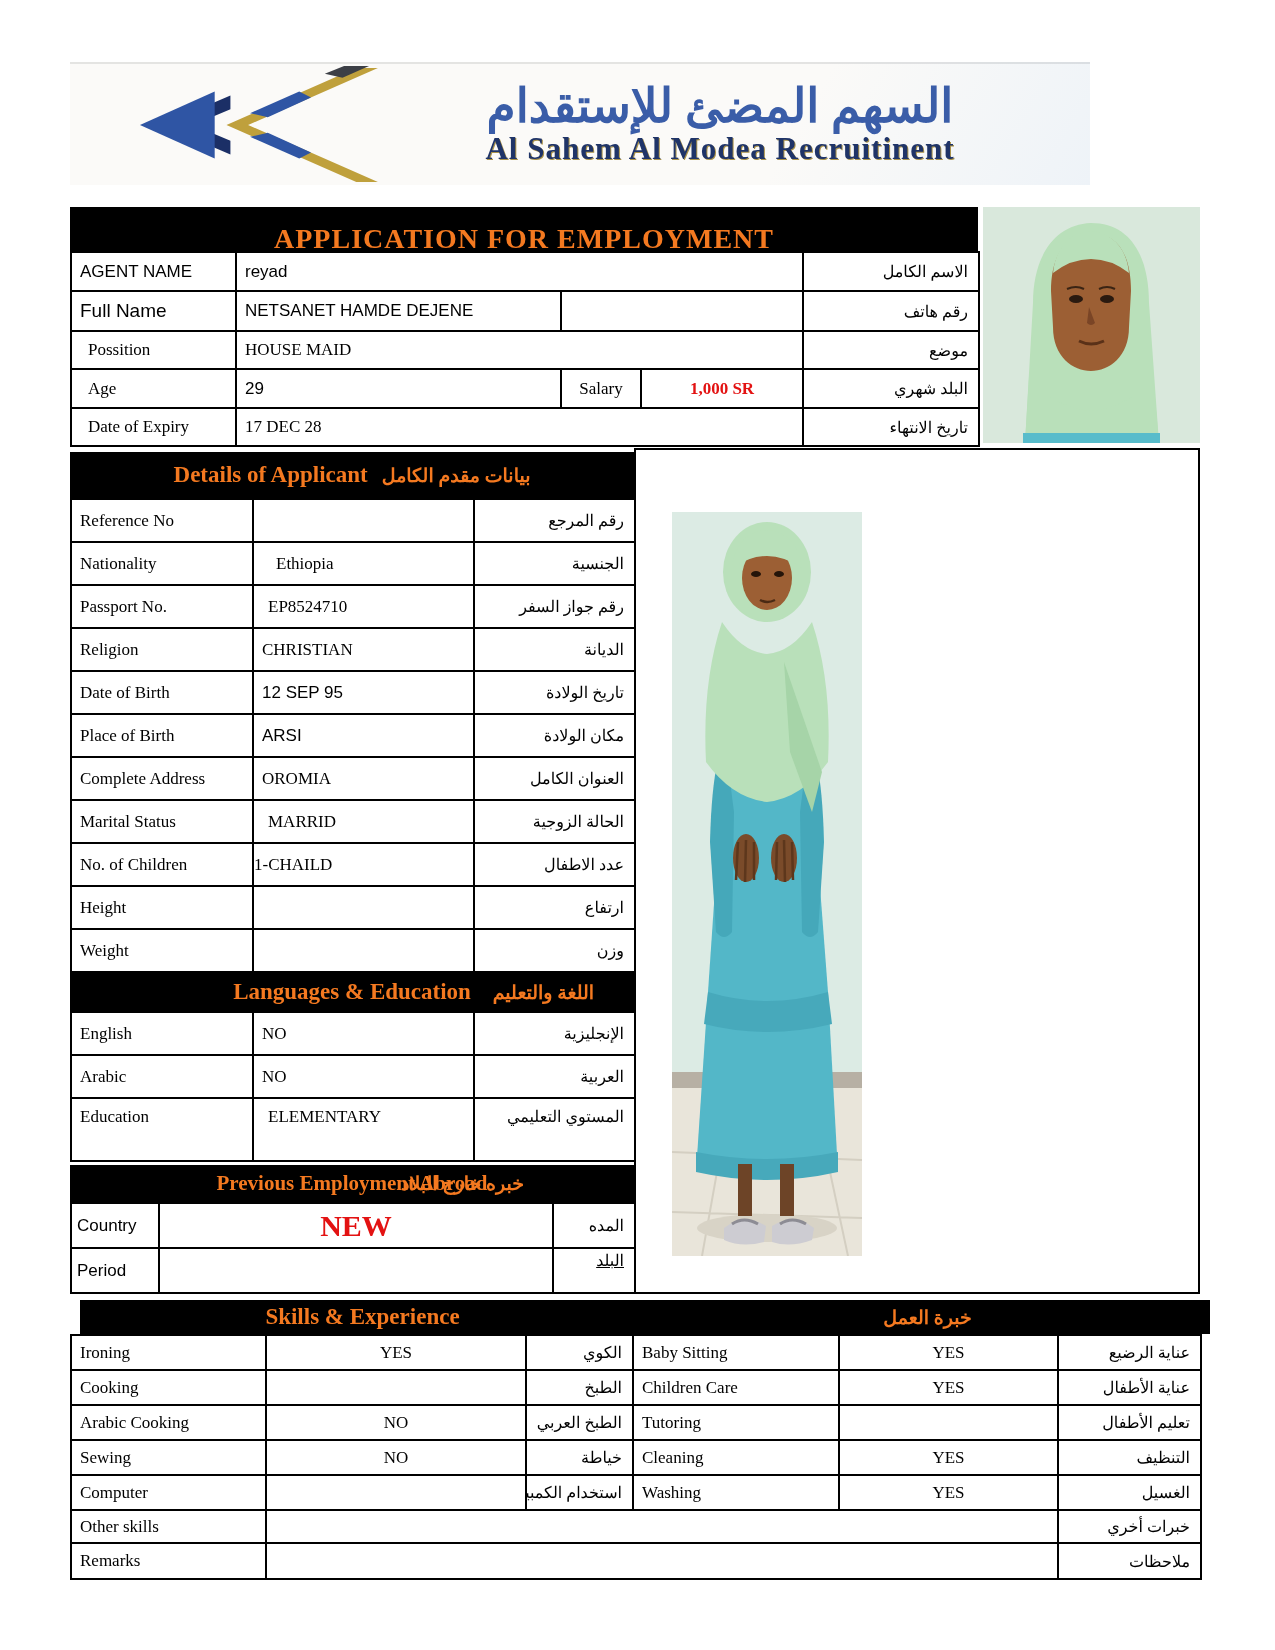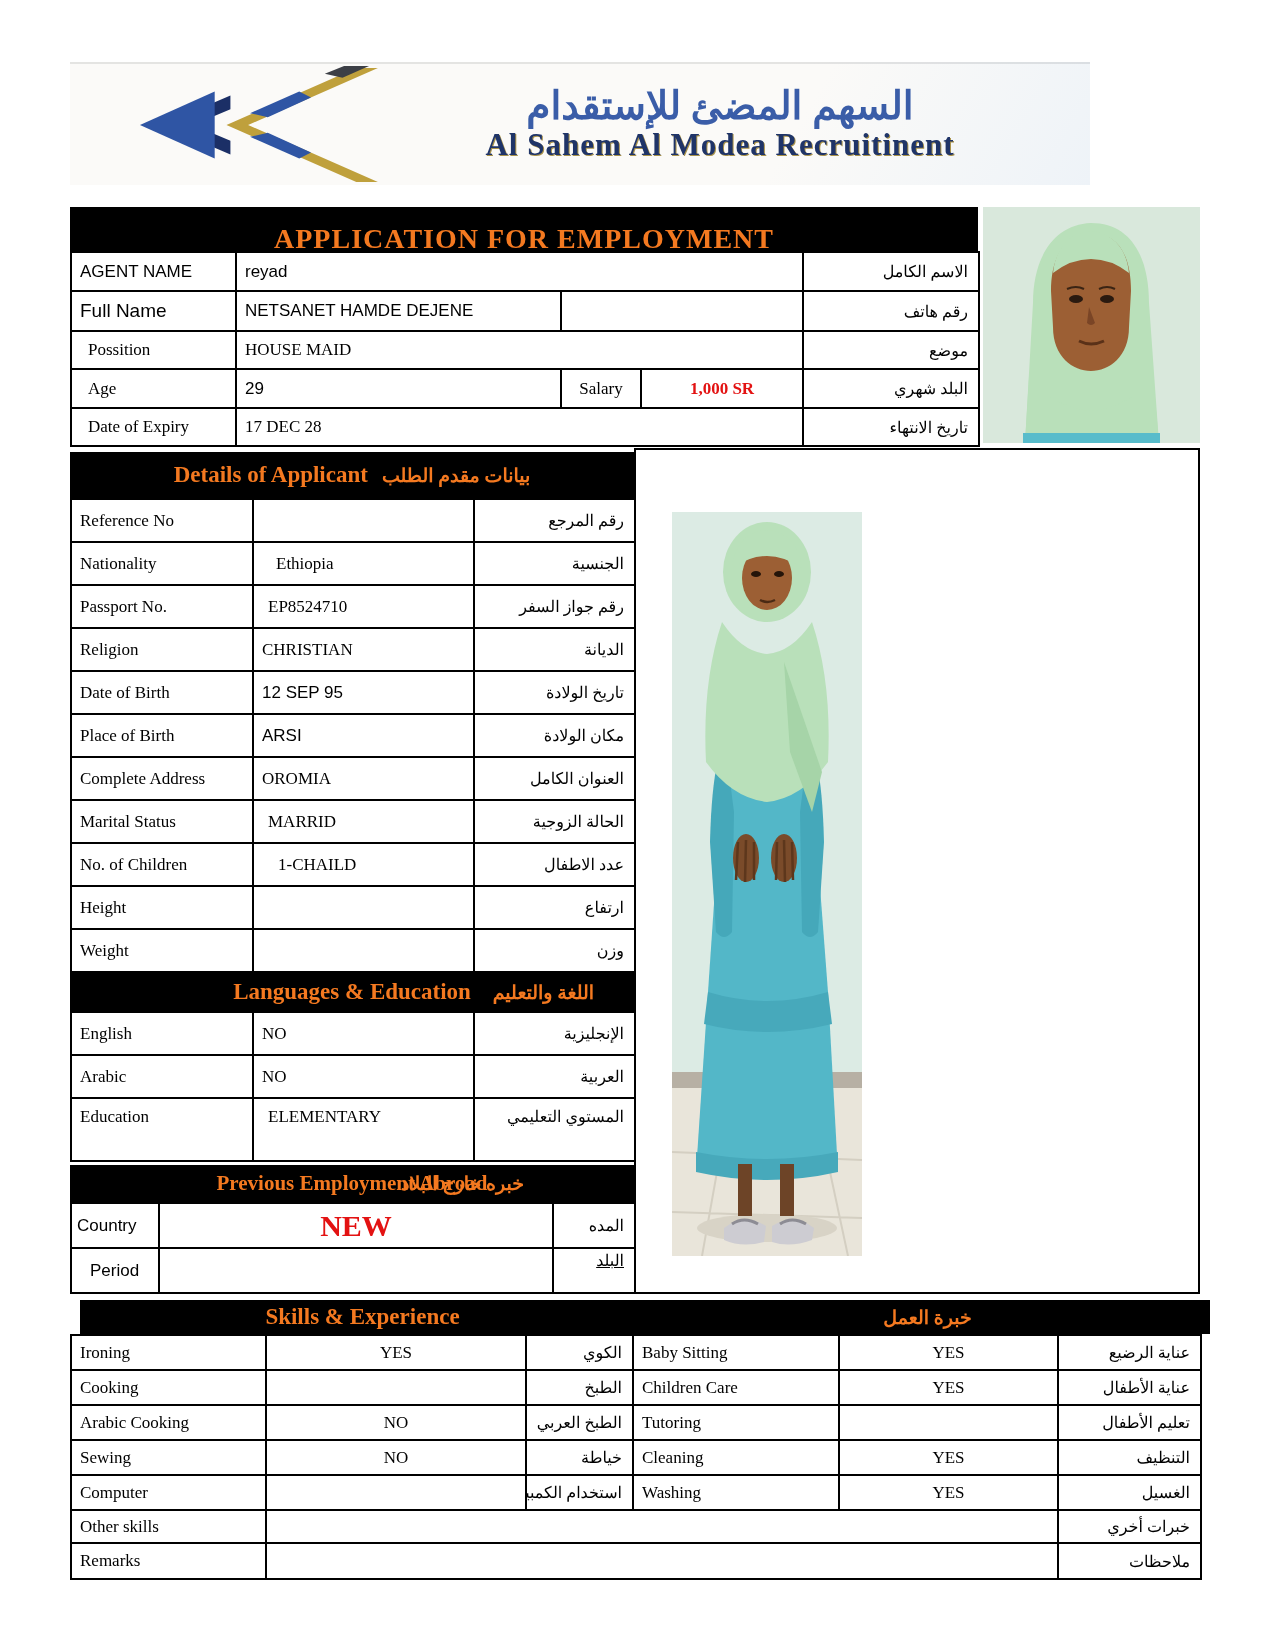--- a/index.html
+++ b/index.html
@@ -6,21 +6,21 @@
   body { background: #ffffff; font-family: "Liberation Serif", serif; }
   .page { position: relative; width: 1275px; height: 1650px; background: #ffffff; overflow: hidden; }
   .abs { position: absolute; }
 
   
   .logo-box { left: 70px; top: 62px; width: 1020px; height: 123px;
     background: linear-gradient(120deg,#fbfaf8 70%, #eef3f8 100%);
     border-top: 2px solid #8a8a8a33; display: flex; align-items: center; }
   .logo-chevron { width: 250px; height: 118px; flex: 0 0 auto; margin-left: 60px; }
   .logo-text { flex: 1; text-align: center; padding-right: 30px; }
-  .logo-arabic { font-size: 39px; font-weight: bold; color: #3a5da8; line-height: 1.05; }
+  .logo-arabic { font-size: 47px; font-weight: bold; color: #3a5da8; line-height: 1.05; }
   .logo-english { font-size: 31px; font-weight: bold; color: #1f3468;
     text-shadow: 1px 1px 0 #a9924a; letter-spacing: 1px; }
 
   
   table { border-collapse: collapse; table-layout: fixed; }
   td { border: 2px solid #000; font-size: 17px; padding: 2px 8px; vertical-align: middle;
        overflow: hidden; white-space: nowrap; background: #fff; }
   td.ar { text-align: right; font-size: 16px; padding-right: 10px; direction: rtl; }
   .sans { font-family: "Liberation Sans", sans-serif; }
   .center { text-align: center; }
@@ -116,21 +116,21 @@
     <path d="M84,82 Q93,78 101,82" stroke="#3a2414" stroke-width="2" fill="none"></path>
     <path d="M116,82 Q124,78 132,82" stroke="#3a2414" stroke-width="2" fill="none"></path>
     <path d="M106,100 L104,116 Q108,120 112,116 Z" fill="#7a4526"></path>
     <path d="M96,134 Q108,140 121,134" stroke="#5a3118" stroke-width="3" fill="none"></path>
     <path d="M42,236 L46,170 Q70,200 108,204 Q146,200 170,170 L176,236 Z" fill="#b9e0ba"></path>
     <rect x="40" y="226" width="137" height="10" fill="#58bccb"></rect>
   </svg>
 
   <div class="bar" style="left:70px; top:452px; width:564px; height:46px; gap:14px;">
     <span class="en">Details of Applicant</span>
-    <span class="arh">بيانات مقدم الطلب</span>
+    <span class="arh">بيانات مقدم الكامل</span>
   </div>
   <table class="abs" style="left:70px; top:498px; width:564px;">
     <colgroup>
         <col style="width:182px">
         <col style="width:221px">
         <col style="width:161px">
       </colgroup>
     <tbody>
         <tr style="height:43px">
       <td>Reference No</td>
@@ -167,21 +167,21 @@
       <td>OROMIA</td>
       <td class="ar">العنوان الكامل</td>
     </tr>
     <tr style="height:43px">
       <td>Marital Status</td>
       <td style="padding-left:14px">MARRID</td>
       <td class="ar">الحالة الزوجية</td>
     </tr>
     <tr style="height:43px">
       <td>No. of Children</td>
-      <td style="padding-left:24px">1-CHAILD</td>
+      <td style="padding-left:0">1-CHAILD</td>
       <td class="ar">عدد الاطفال</td>
     </tr>
     <tr style="height:43px">
       <td>Height</td>
       <td></td>
       <td class="ar">ارتفاع</td>
     </tr>
     <tr style="height:43px">
       <td>Weight</td>
       <td></td>
@@ -260,21 +260,21 @@
         <col style="width:394px">
         <col style="width:82px">
       </colgroup>
     <tbody>
         <tr style="height:45px">
       <td class="sans" style="padding-left:5px">Country</td>
       <td class="center red" style="font-size:30px">NEW</td>
       <td class="ar">المده</td>
     </tr>
     <tr style="height:45px">
-      <td class="sans" style="padding-left:18px">Period</td>
+      <td class="sans" style="padding-left:5px">Period</td>
       <td></td>
       <td class="ar underline" style="vertical-align:top">البلد</td>
     </tr>
   </tbody>
     </table>
 
   <div class="bar" style="left:80px; top:1300px; width:1130px; height:34px;">
     <span class="en half-left">Skills &amp; Experience</span>
     <span class="arh half-right">خبرة العمل</span>
   </div>

